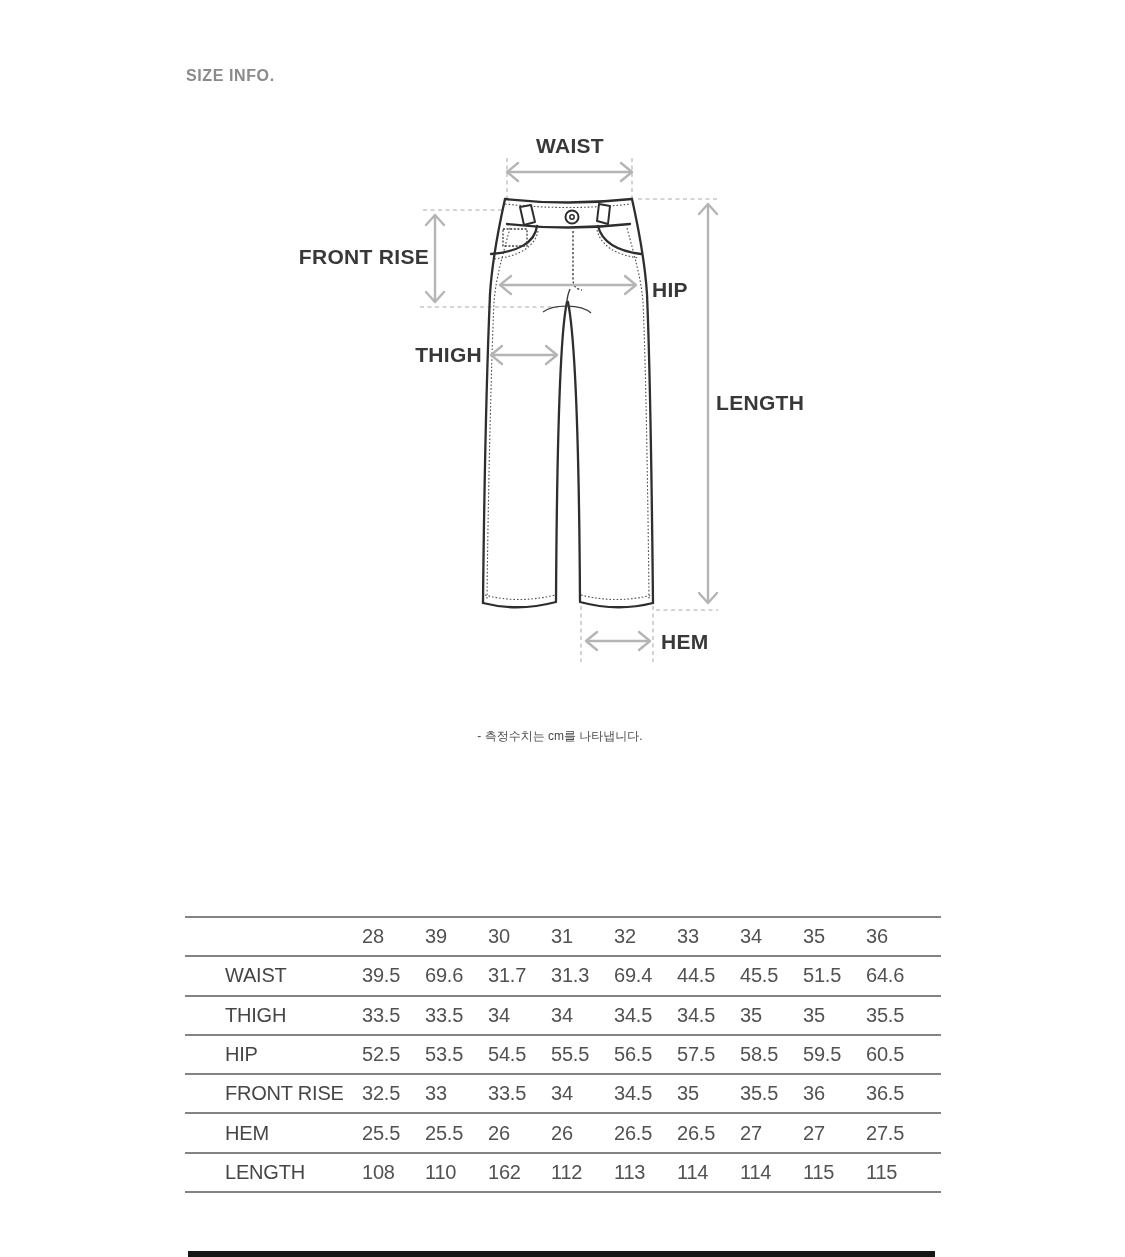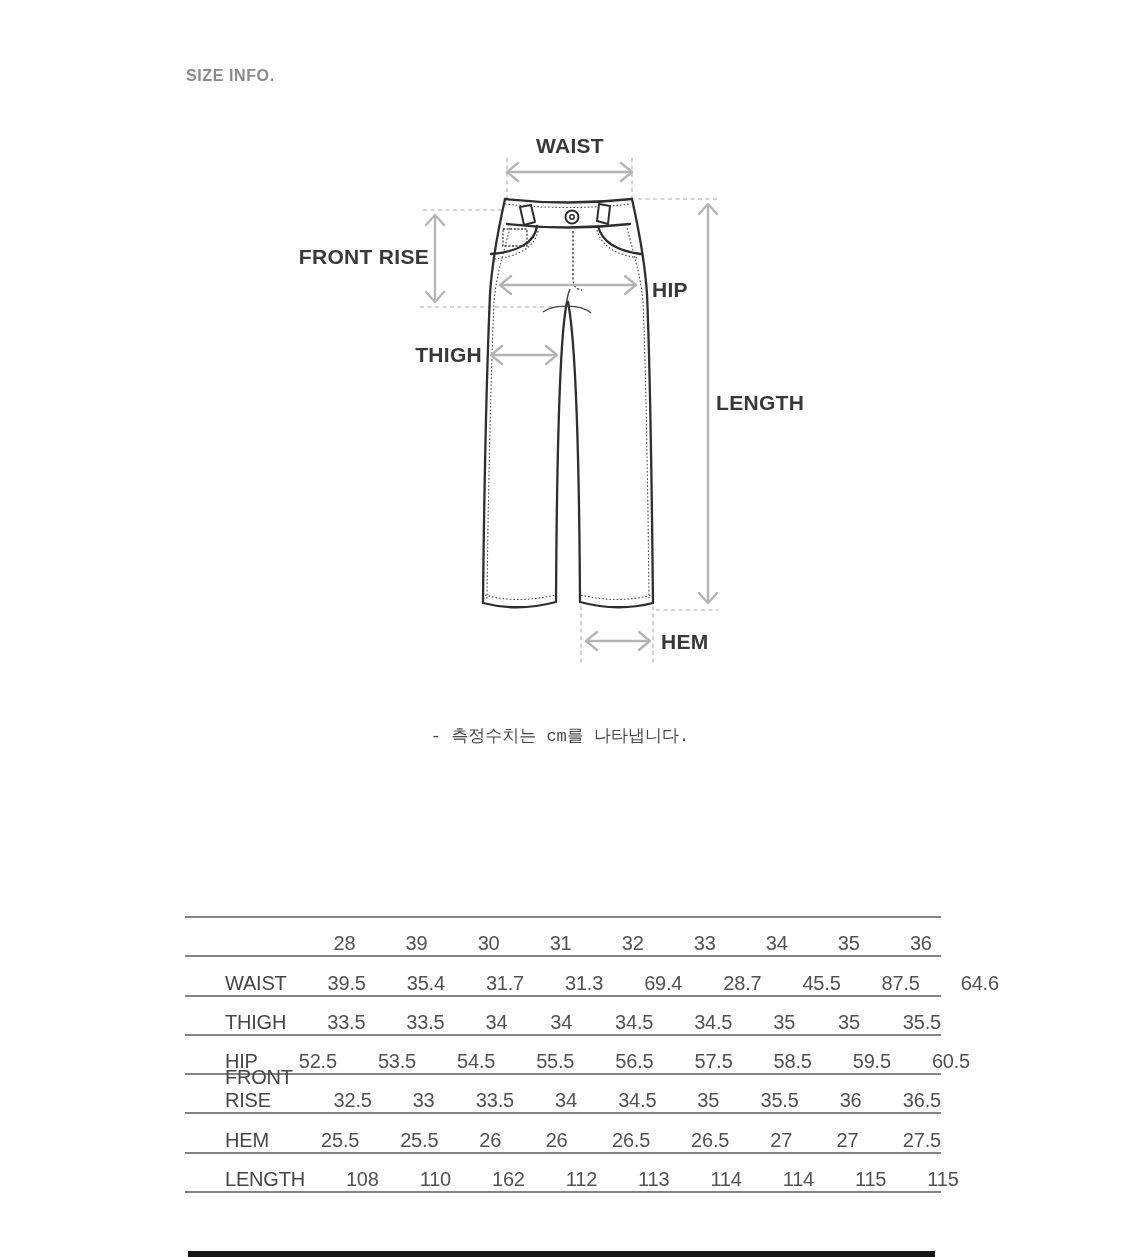--- a/index.html
+++ b/index.html
@@ -22,34 +22,33 @@
   .ln-fly{stroke:#3d3d3d;stroke-width:1.4;fill:none;stroke-dasharray:2.2 2;}
   .ln-arrow{stroke:var(--c-arrow,#b5b5b5);stroke-width:2.4;fill:none;stroke-linecap:round;stroke-linejoin:round;}
   .ln-guide{stroke:var(--c-guide,#c8c8c8);stroke-width:1.6;fill:none;stroke-dasharray:4 3.5;}
   .dim-label{
     font-family:"Liberation Sans",sans-serif;font-weight:bold;font-size:21px;
     fill:var(--c-label,#383838);letter-spacing:0.3px;
   }
   
   .notes{
     position:absolute;left:0;top:722px;width:1120px;text-align:center;
-    font-size:17px;line-height:29px;color:#484848;font-family:Liberation Mono, monospace;
+    font-size:12px;line-height:29px;color:#484848;
   }
   
   .size-table{
     position:absolute;left:185px;top:916px;width:756px;
     border-bottom:2px solid var(--c-table-line,#838383);
     color:var(--c-table-text,#525252);
     font-size:20px;letter-spacing:-0.2px;
   }
   .t-row{
-    display:flex;align-items:flex-end;height:37.3px;
+    display:flex;align-items:center;height:37.3px;
     border-top:2px solid var(--c-table-line,#838383);
     box-sizing:content-box;
-    gap:41px;
   }
   .t-label{width:177px;padding-left:40px;box-sizing:border-box;color:#464646;}
   .t-cell{width:63px;text-align:left;}
   .cutoff-bar{position:absolute;left:188px;top:1251px;width:747px;height:6px;background:#161616;}
 </style>
 </head>
 <body>
 
 <div class="canvas">
 
@@ -159,27 +158,27 @@
         <div class="t-cell">31</div>
         <div class="t-cell">32</div>
         <div class="t-cell">33</div>
         <div class="t-cell">34</div>
         <div class="t-cell">35</div>
         <div class="t-cell">36</div>
       </div>
       <div class="t-row">
         <div class="t-label">WAIST</div>
         <div class="t-cell">39.5</div>
-        <div class="t-cell">35.4</div>
+        <div class="t-cell">69.6</div>
         <div class="t-cell">31.7</div>
         <div class="t-cell">31.3</div>
         <div class="t-cell">69.4</div>
-        <div class="t-cell">28.7</div>
+        <div class="t-cell">44.5</div>
         <div class="t-cell">45.5</div>
-        <div class="t-cell">87.5</div>
+        <div class="t-cell">51.5</div>
         <div class="t-cell">64.6</div>
       </div>
       <div class="t-row">
         <div class="t-label">THIGH</div>
         <div class="t-cell">33.5</div>
         <div class="t-cell">33.5</div>
         <div class="t-cell">34</div>
         <div class="t-cell">34</div>
         <div class="t-cell">34.5</div>
         <div class="t-cell">34.5</div>

